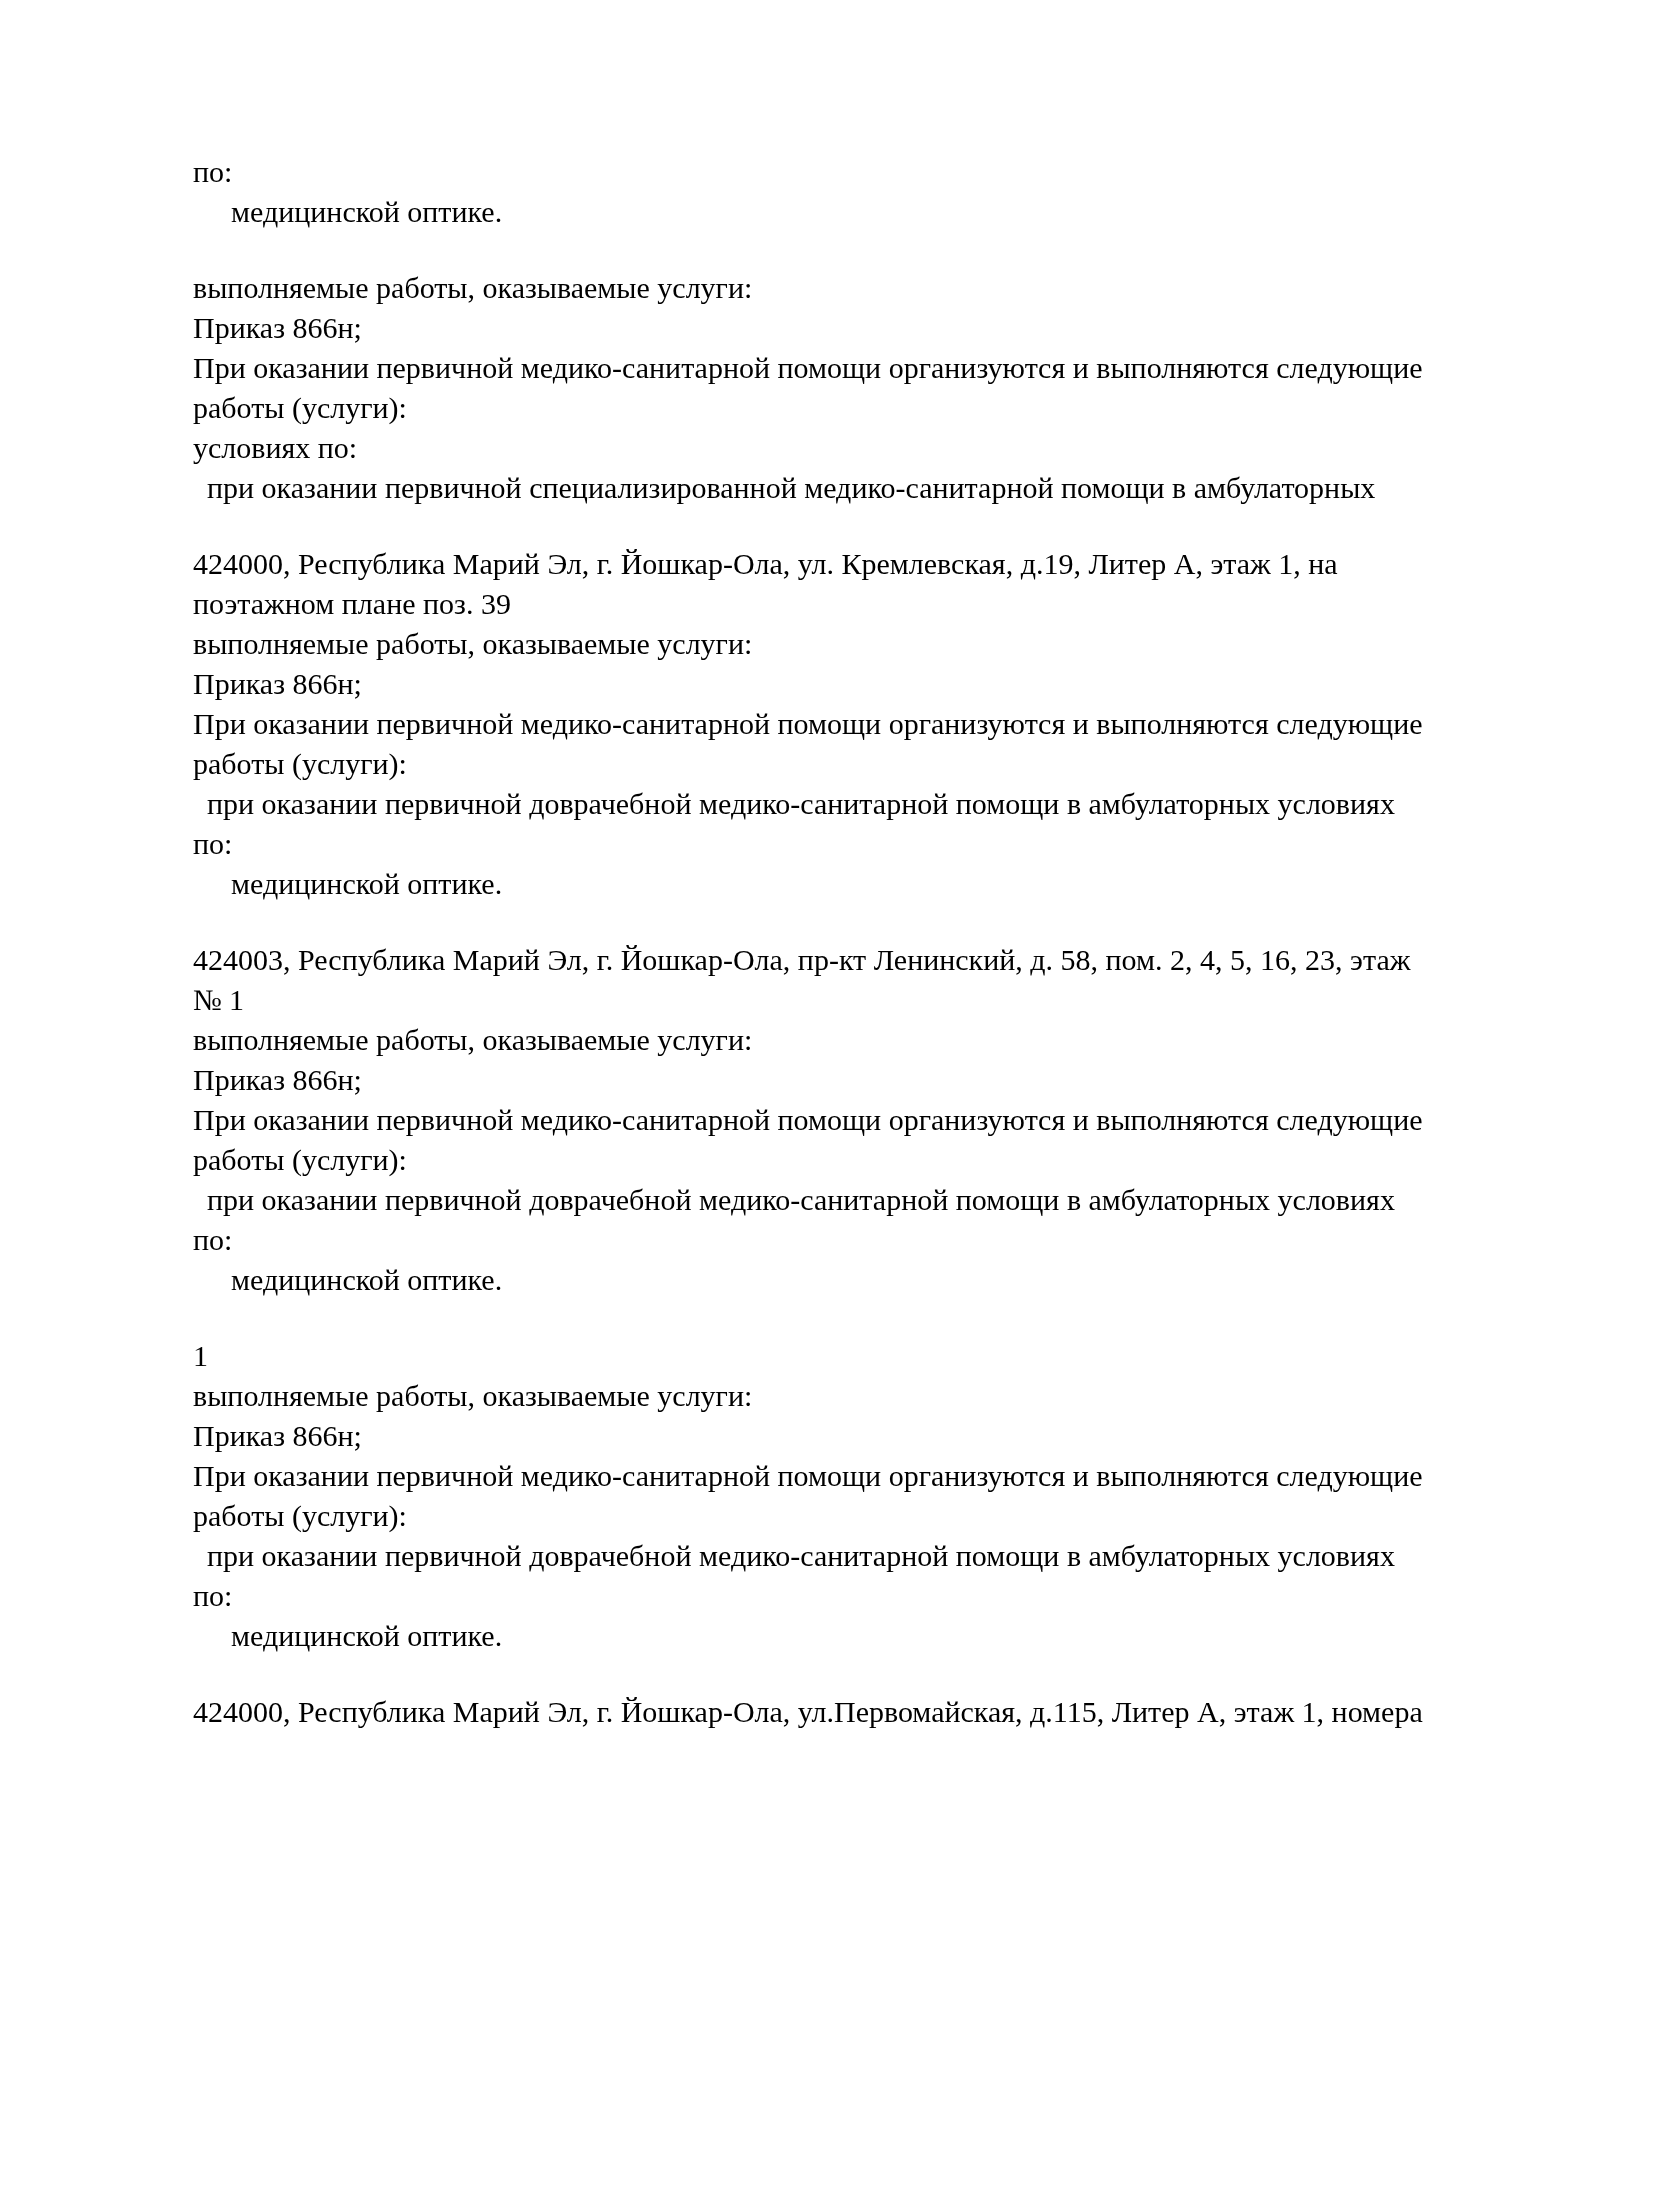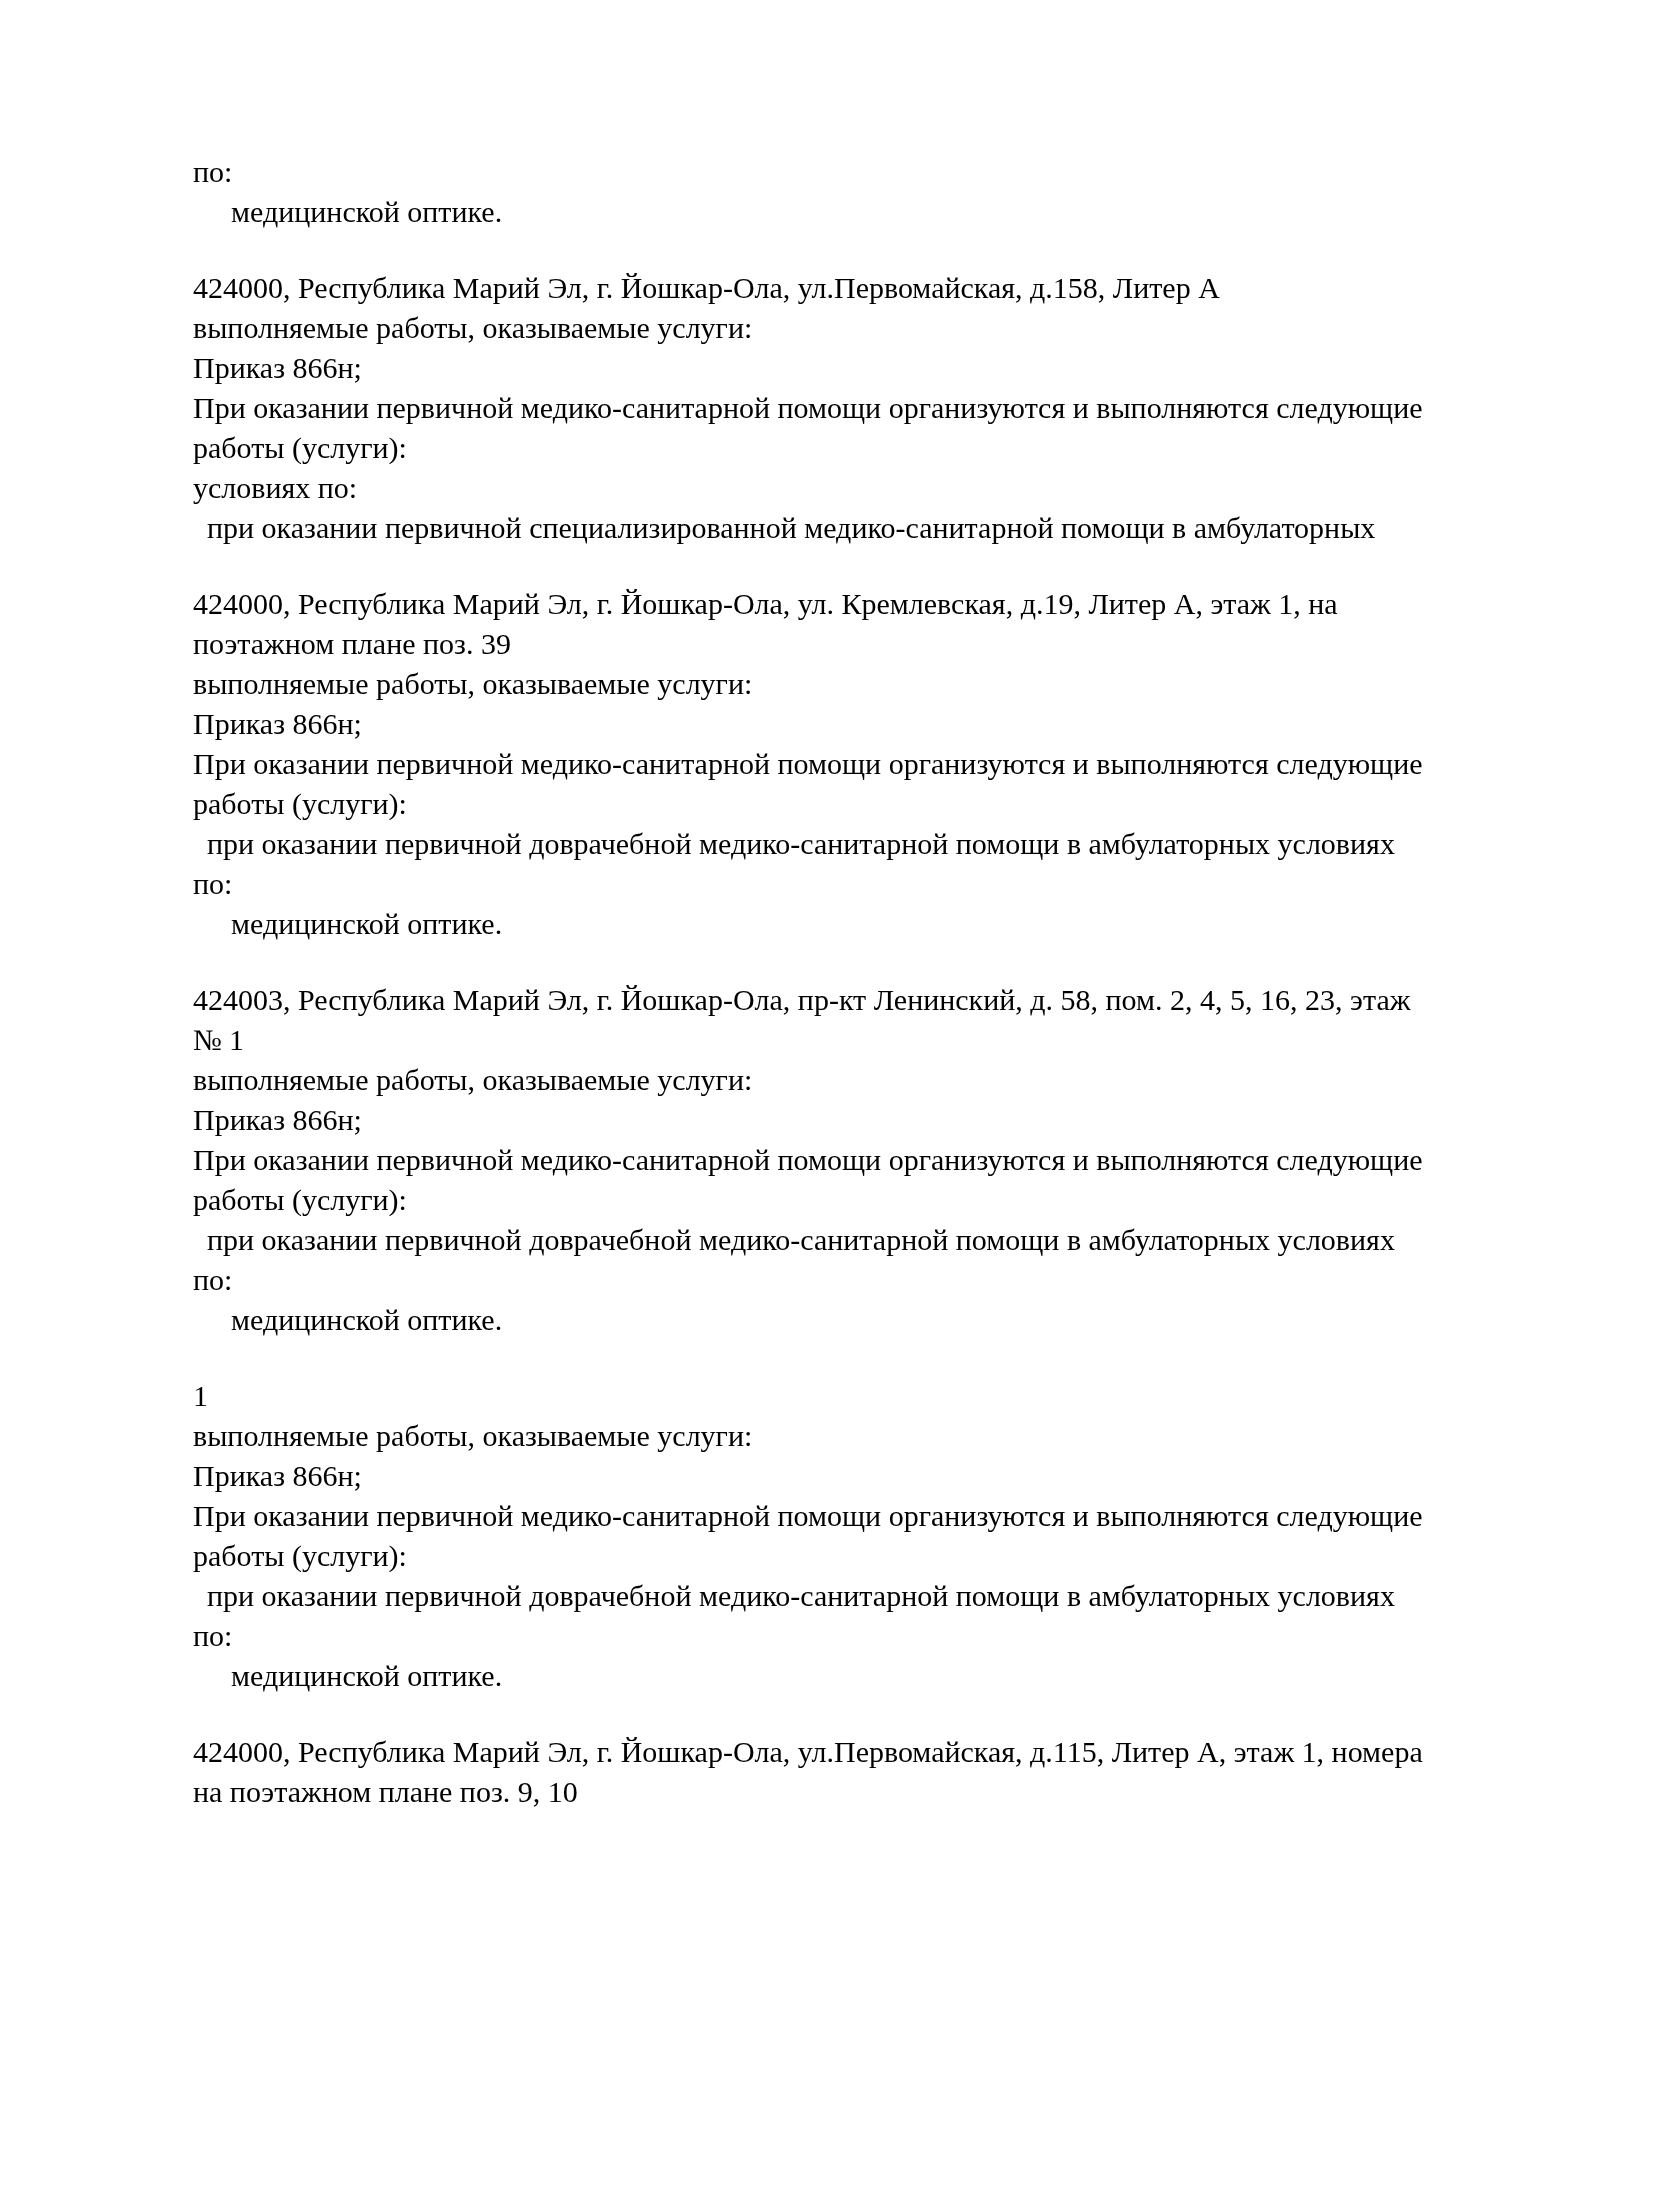--- a/index.html
+++ b/index.html
@@ -27,21 +27,20 @@
   .indent-2 { padding-left: 38px; }
   .spacer   { height: 36px; }
 </style>
 </head>
 <body>
 
 <div class="page">
     <div class="line">по:</div>
     <div class="line indent-2">медицинской оптике.</div>
     <div class="spacer"></div>
-    <div class="line">424000, Республика Марий Эл, г. Йошкар-Ола, ул.Первомайская, д.158, Литер А</div>
     <div class="line">выполняемые работы, оказываемые услуги:</div>
     <div class="line">Приказ 866н;</div>
     <div class="line">При оказании первичной медико-санитарной помощи организуются и выполняются следующие</div>
     <div class="line">работы (услуги):</div>
     <div class="line">условиях по:</div>
     <div class="line indent-1">при оказании первичной специализированной медико-санитарной помощи в амбулаторных</div>
     <div class="spacer"></div>
     <div class="line">424000, Республика Марий Эл, г. Йошкар-Ола, ул. Кремлевская, д.19, Литер А, этаж 1, на</div>
     <div class="line">поэтажном плане поз. 39</div>
     <div class="line">выполняемые работы, оказываемые услуги:</div>
@@ -65,14 +64,13 @@
     <div class="line">1</div>
     <div class="line">выполняемые работы, оказываемые услуги:</div>
     <div class="line">Приказ 866н;</div>
     <div class="line">При оказании первичной медико-санитарной помощи организуются и выполняются следующие</div>
     <div class="line">работы (услуги):</div>
     <div class="line indent-1">при оказании первичной доврачебной медико-санитарной помощи в амбулаторных условиях</div>
     <div class="line">по:</div>
     <div class="line indent-2">медицинской оптике.</div>
     <div class="spacer"></div>
     <div class="line">424000, Республика Марий Эл, г. Йошкар-Ола, ул.Первомайская, д.115, Литер А, этаж 1, номера</div>
-    <div class="line">на поэтажном плане поз. 9, 10</div>
   </div>
 
 </body></html>

